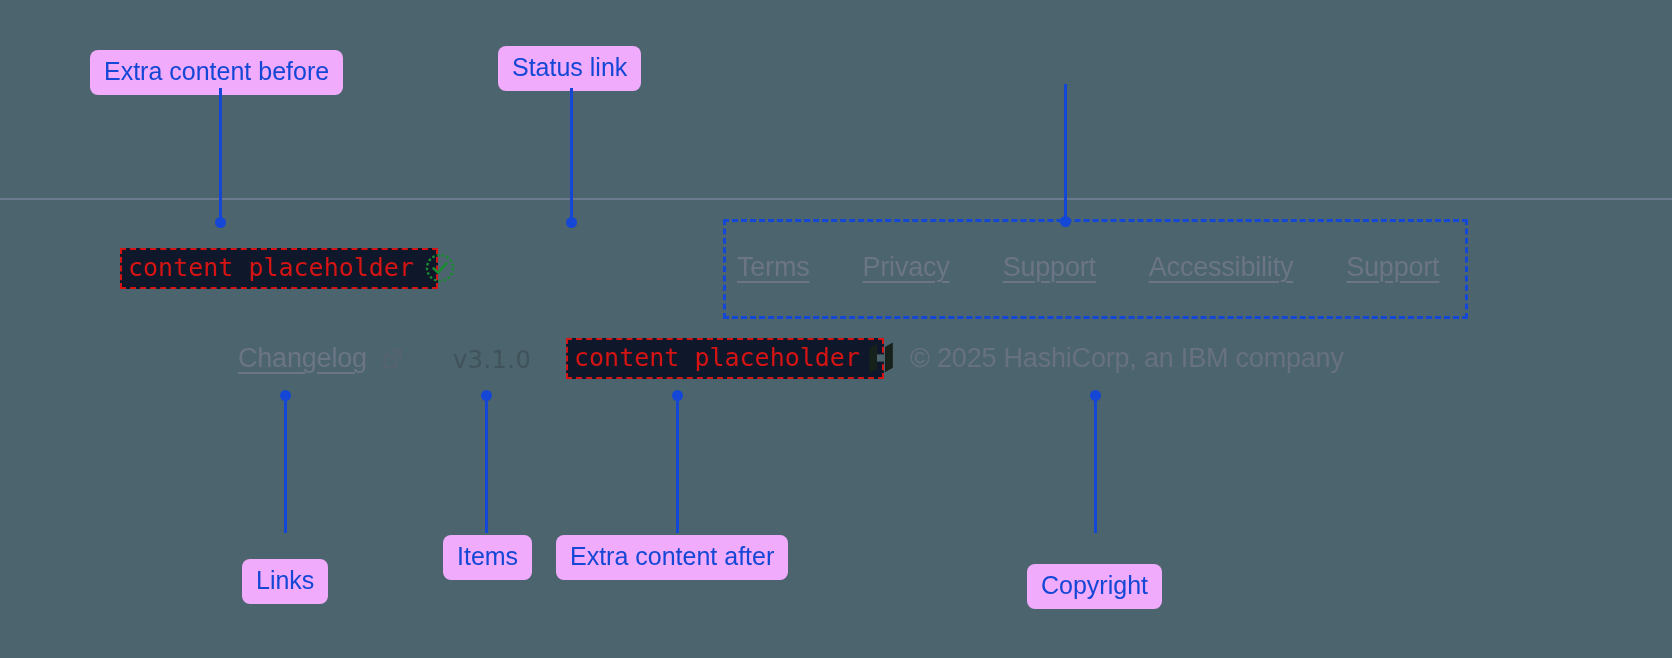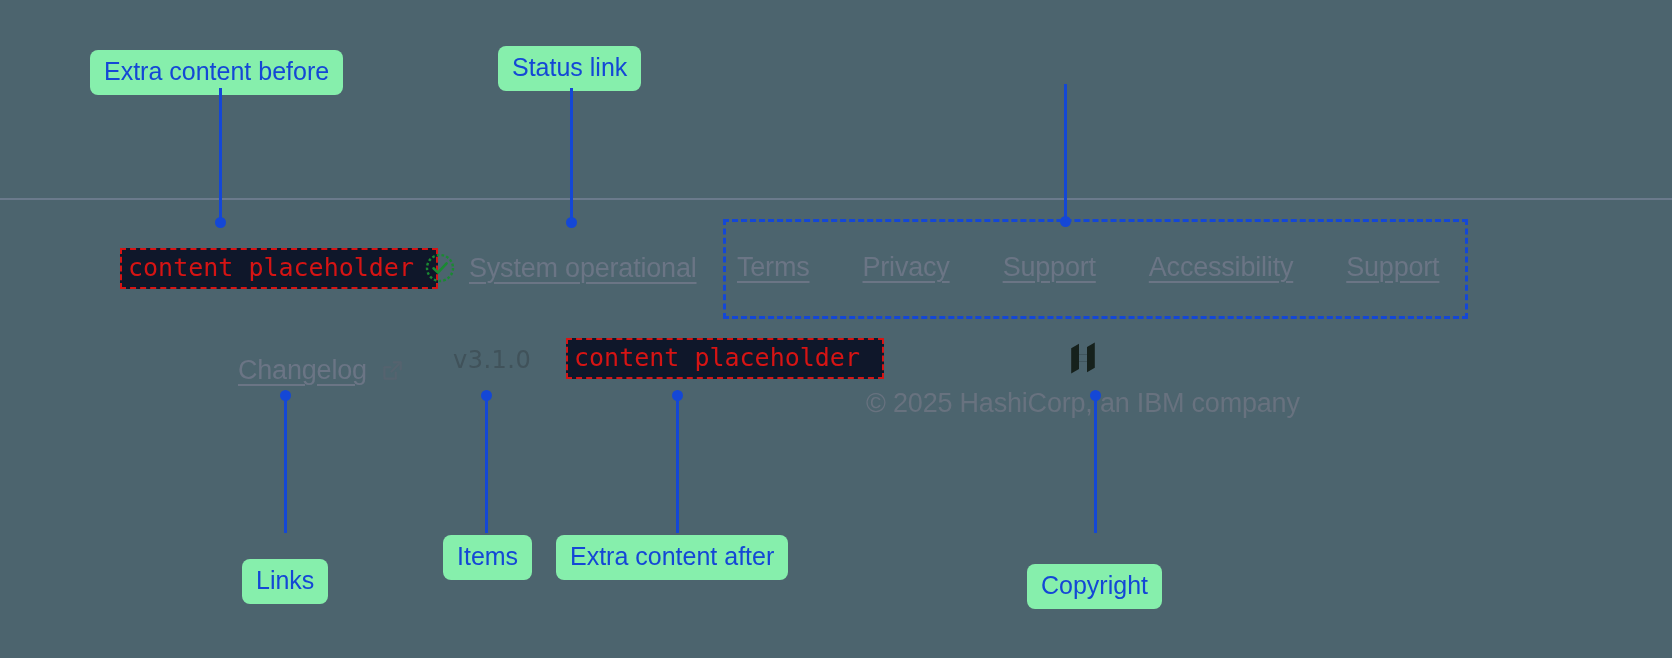--- a/index.html
+++ b/index.html
@@ -114,21 +114,20 @@
   }
 
   
   .changelog {
     position: absolute;
     left: 238px;
     top: 343px;
     display: flex;
     align-items: center;
     gap: 12px;
-    margin-top: 12px;
   }
   .changelog-text {
     font-size: 27px;
     color: #6b7585;
     text-decoration: underline;
     text-underline-offset: 5px;
     text-decoration-thickness: 2px;
     white-space: nowrap;
     letter-spacing: -0.2px;
   }
@@ -151,38 +150,37 @@
   }
 
   
   .copyright {
     position: absolute;
     left: 866px;
     top: 342px;
     display: flex;
     align-items: center;
     gap: 14px;
-    flex-direction: column;
   }
   .hashi-logo {
     width: 30px;
     height: 32px;
     display: block;
   }
   .copyright-text {
     font-size: 27px;
     color: #68727f;
     white-space: nowrap;
     letter-spacing: -0.2px;
   }
 
   
   .anno-label {
     position: absolute;
-    background: #86efac;
+    background: #f0abfc;
     color: #1447d6;
     font-size: 25px;
     border-radius: 8px;
     padding: 9px 14px 11px 14px;
     white-space: nowrap;
     line-height: 1;
     box-sizing: border-box;
   }
   .leader {
     position: absolute;
@@ -216,21 +214,20 @@
 
   <div class="placeholder" id="placeholder-before">content placeholder</div>
 
   <div class="status-link">
     <span class="status-icon">
       <svg viewBox="0 0 32 32" width="32" height="32" aria-hidden="true">
         <circle cx="16" cy="16" r="13" fill="none" stroke="#1a8a32" stroke-width="2.4" stroke-dasharray="2.6 2.2"></circle>
         <path d="M9.5 16.3 L14 20.6 L22.6 11.4" fill="none" stroke="#1a8a32" stroke-width="2.6" stroke-linecap="round" stroke-linejoin="round"></path>
       </svg>
     </span>
-    <span class="status-text">System operational</span>
   </div>
 
   <div class="legal-links">
     <a class="legal-link">Terms</a>
     <a class="legal-link">Privacy</a>
     <a class="legal-link">Support</a>
     <a class="legal-link">Accessibility</a>
     <a class="legal-link">Support</a>
   </div>
 

